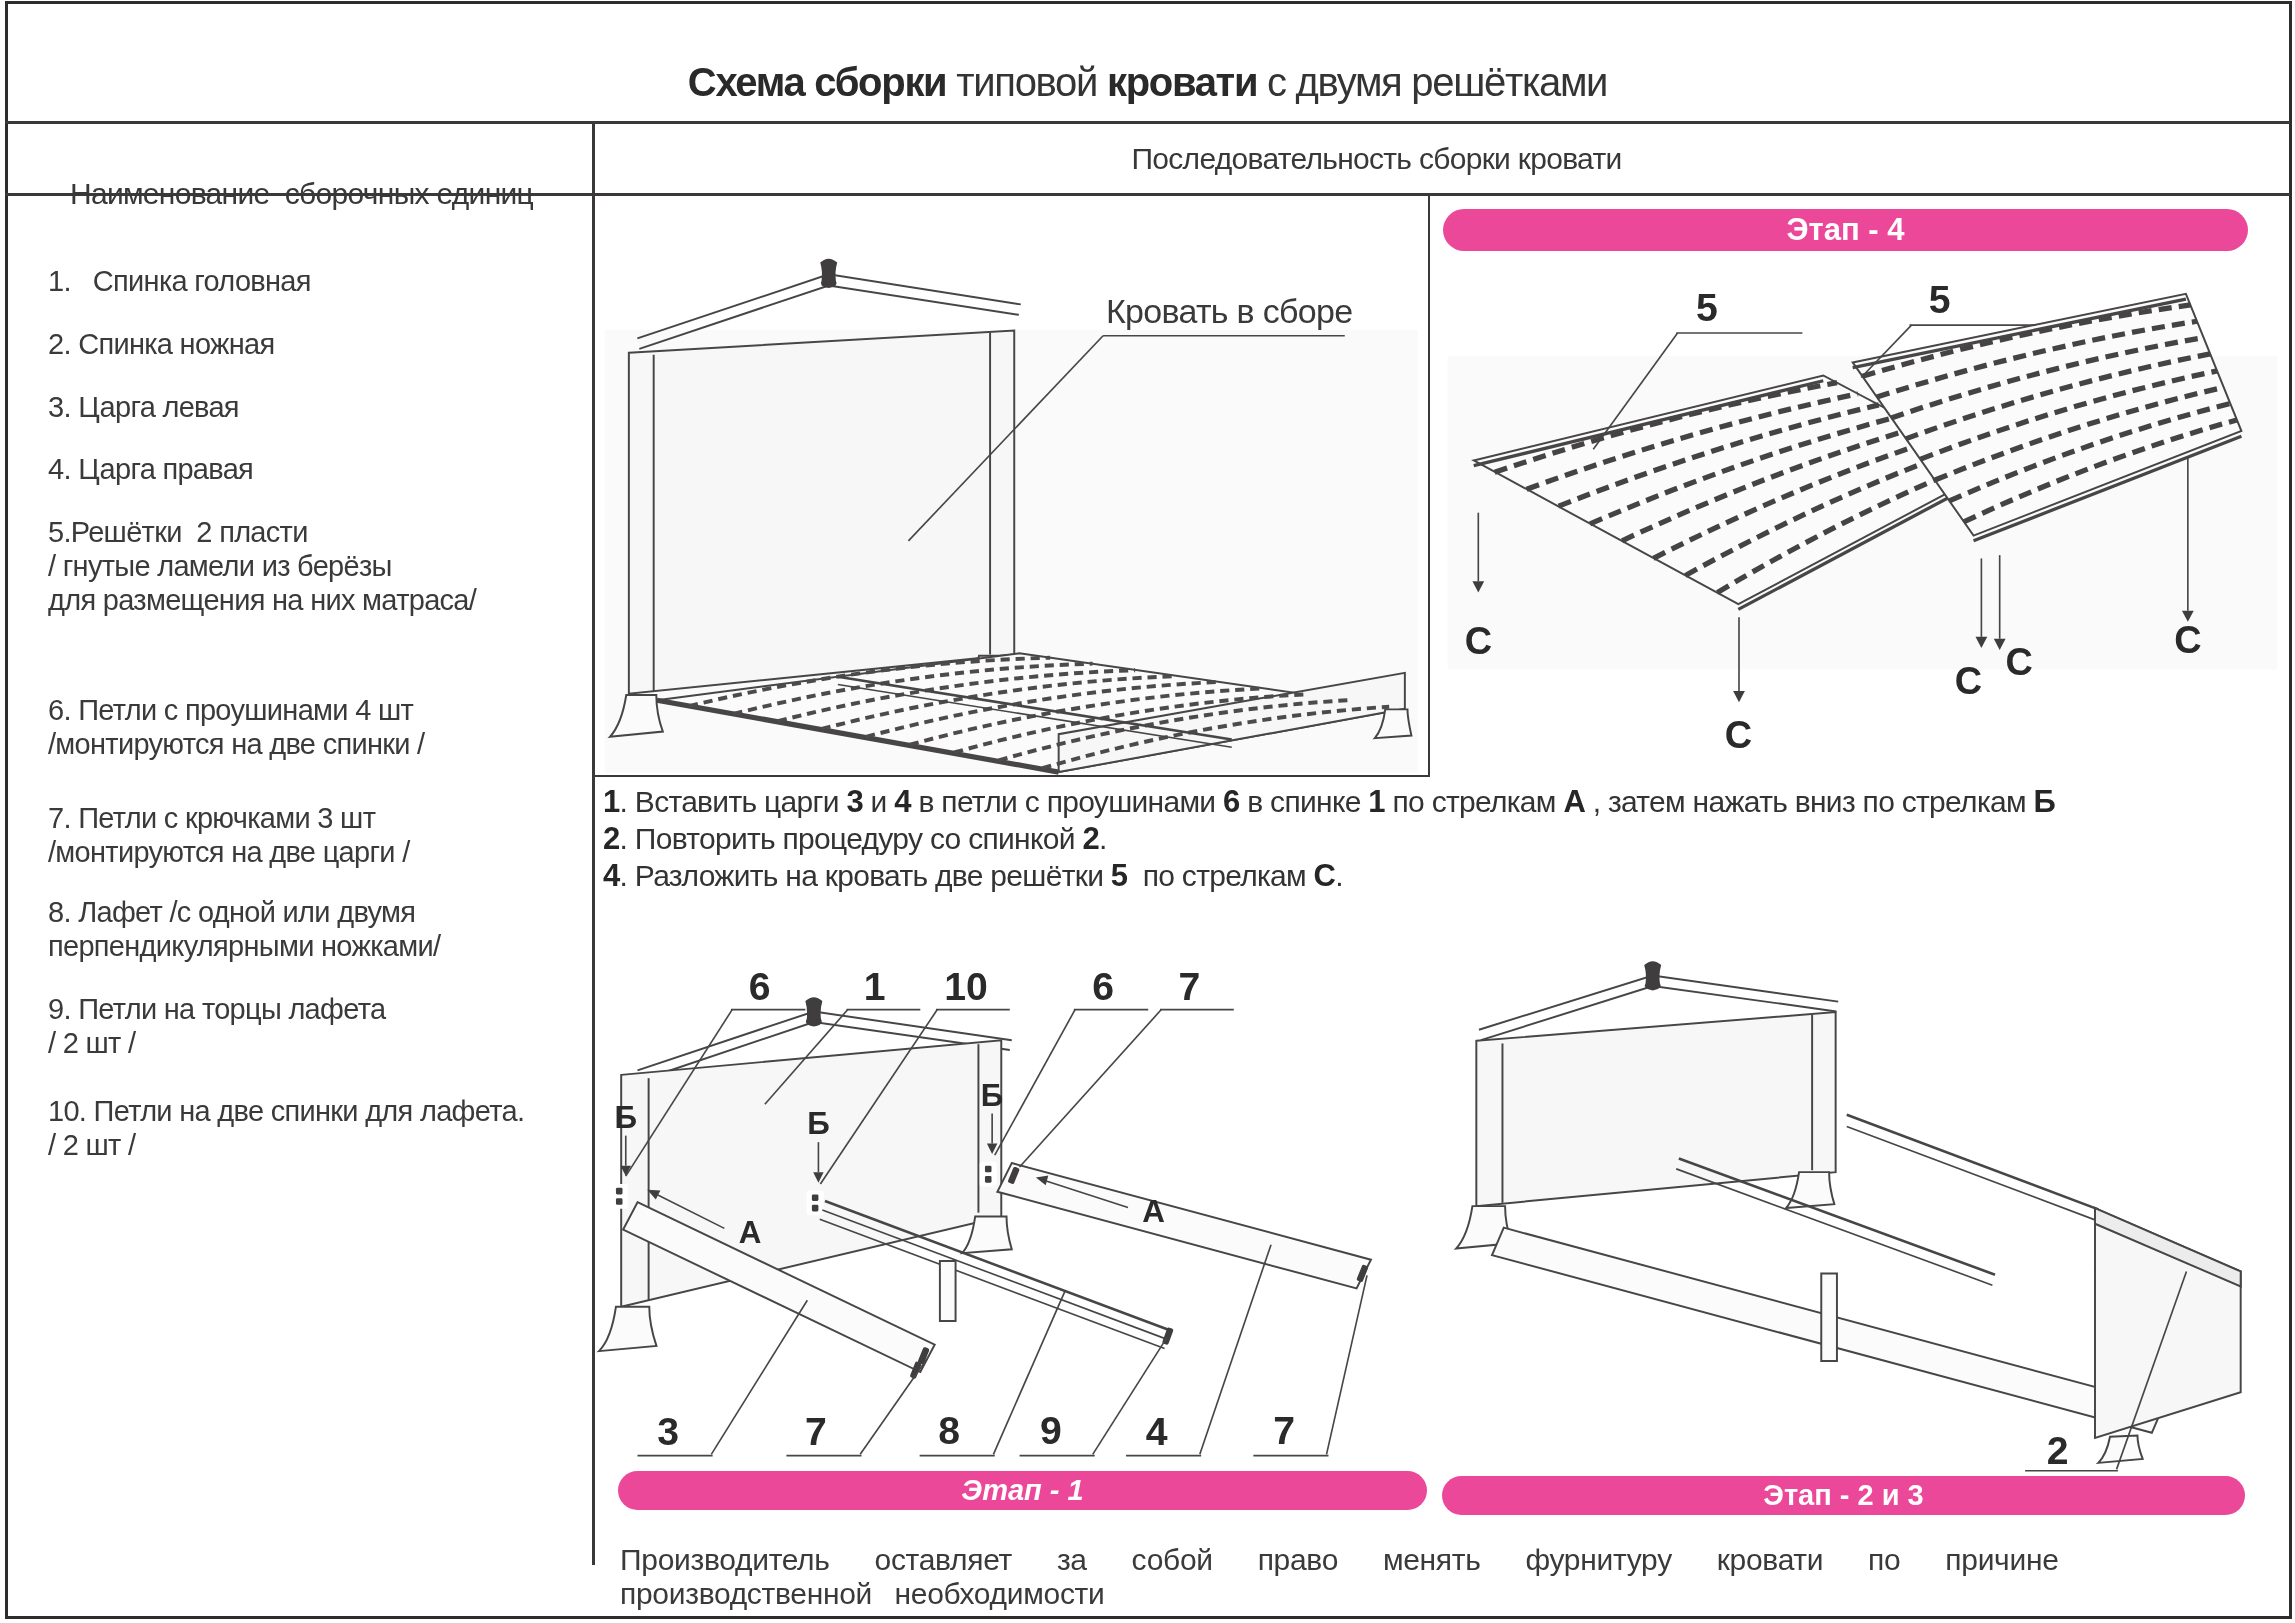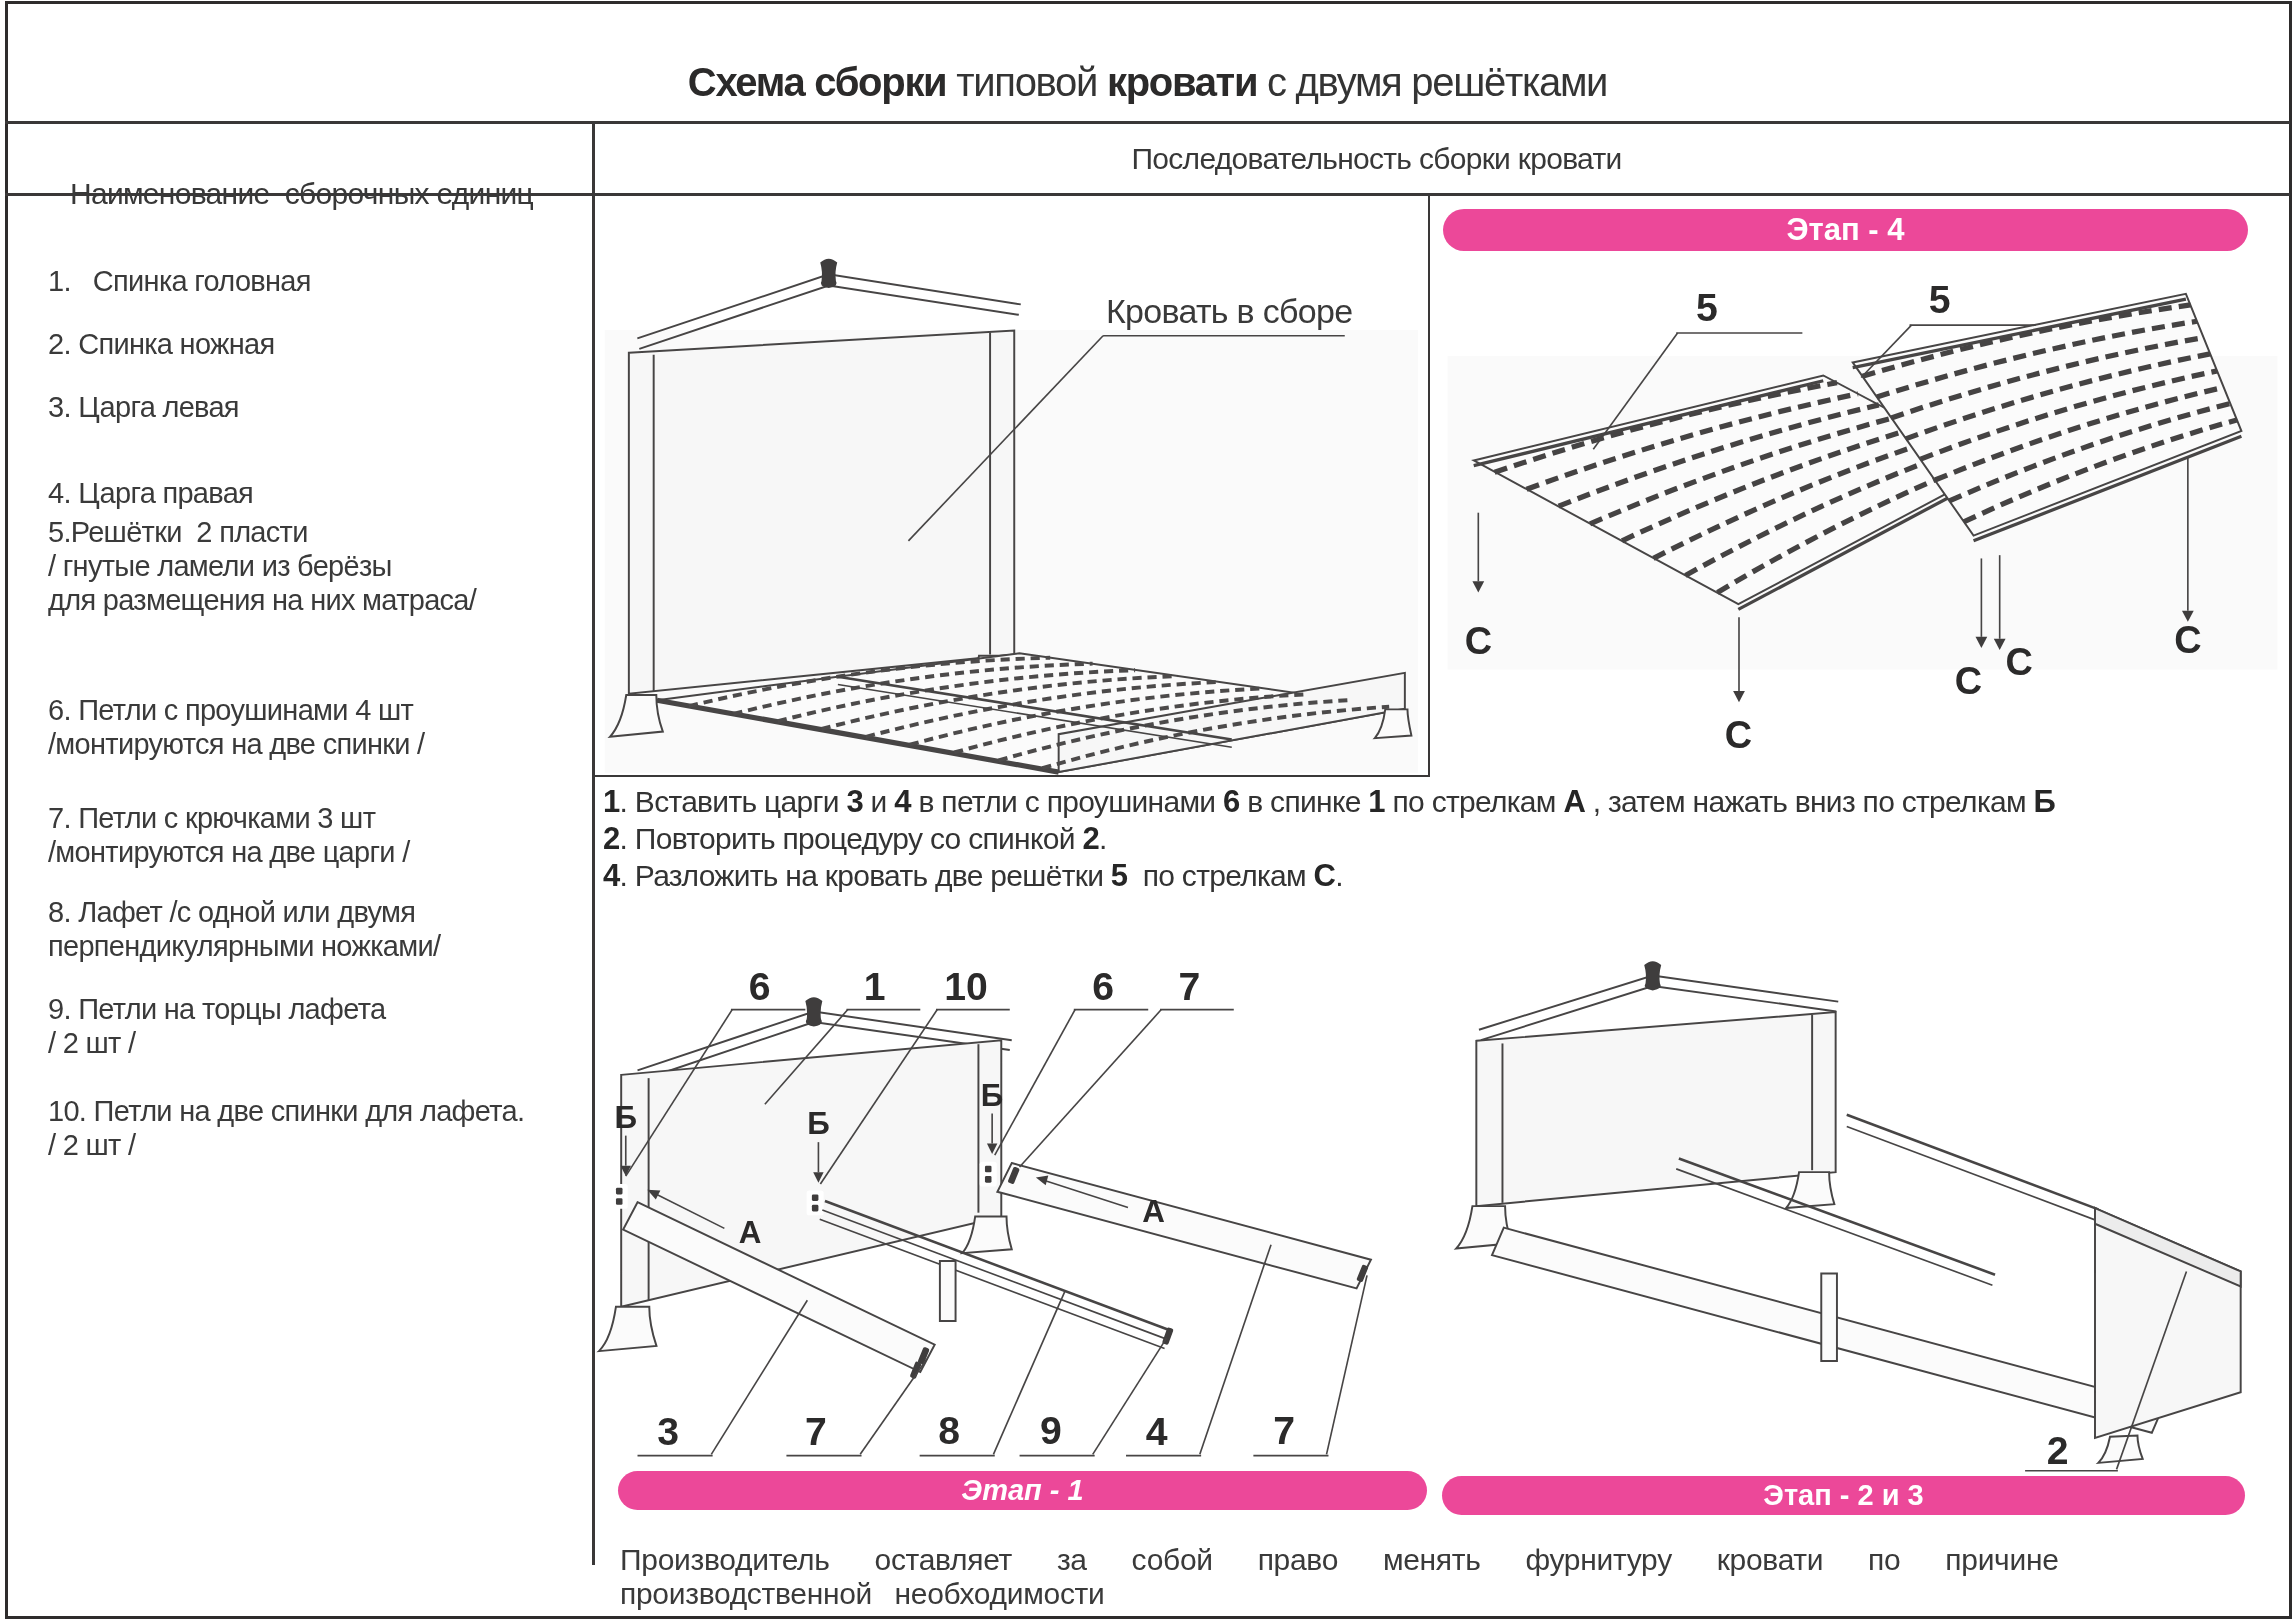--- a/index.html
+++ b/index.html
@@ -61,21 +61,21 @@
 <div class="abs hline" style="left:592px;top:775px;width:838px;height:2px;"></div>
 
 <div class="abs title"><span class="b">Схема сборки</span><span class="l"> типовой </span><span class="b">кровати</span><span class="l"> с двумя решётками</span></div>
 
 <div class="abs colhead" style="left:8px;top:142px;width:587px;margin-top:35px;">Наименование  сборочных единиц</div>
 <div class="abs colhead" style="left:592px;top:142px;width:1569px;">Последовательность сборки кровати</div>
 
 <div class="abs part" style="top:264px;">1.   Спинка головная</div>
 <div class="abs part" style="top:327px;">2. Спинка ножная</div>
 <div class="abs part" style="top:390px;">3. Царга левая</div>
-<div class="abs part" style="top:452px;margin-top:24px;">4. Царга правая</div>
+<div class="abs part" style="top:452px;">4. Царга правая</div>
 <div class="abs part" style="top:515px;">5.Решётки  2 пласти
 / гнутые ламели из берёзы
 для размещения на них матраса/</div>
 <div class="abs part" style="top:693px;">6. Петли с проушинами 4 шт
 /монтируются на две спинки /</div>
 <div class="abs part" style="top:801px;">7. Петли с крючками 3 шт
 /монтируются на две царги /</div>
 <div class="abs part" style="top:895px;">8. Лафет /с одной или двумя
 перпендикулярными ножками/</div>
 <div class="abs part" style="top:992px;">9. Петли на торцы лафета

